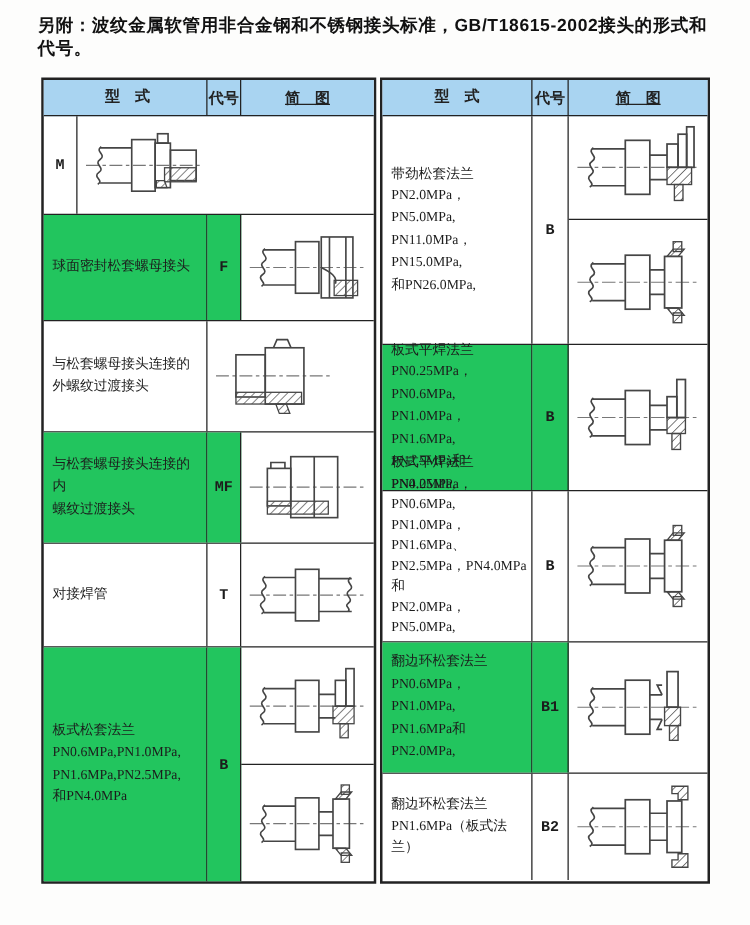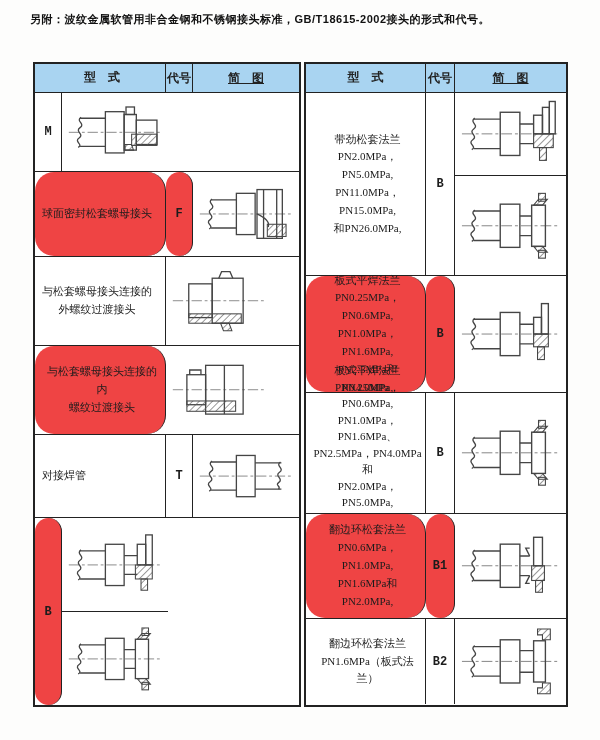--- a/index.html
+++ b/index.html
@@ -3,24 +3,24 @@
 <meta charset="utf-8">
 <style>
   html,body{margin:0;padding:0;}
   body{
     width:600px;height:740px;position:relative;background:#fdfdfc;
     font-family:"Liberation Sans","DejaVu Sans",sans-serif;color:#1c1c1c;
     overflow:hidden;
   }
   .caption{
     position:absolute;left:30px;top:12px;width:550px;
-    font-size:11px;font-weight:bold;letter-spacing:0.5px;color:#111;
+    font-size:14px;font-weight:bold;letter-spacing:0.5px;color:#111;
   }
   .tbl-wrap{
-    position:absolute;left:33px;top:62px;display:flex;gap:3px;text-align:center;
+    position:absolute;left:33px;top:62px;display:flex;gap:3px;
   }
   .half{
     border:2px solid #222;background:#fff;box-sizing:border-box;
   }
   .half.left{width:268px;}
   .half.right{width:264px;}
   .row{display:flex;border-bottom:1px solid #222;}
   .row:last-child{border-bottom:none;}
   .cell{box-sizing:border-box;border-right:1px solid #222;display:flex;align-items:center;}
   .cell:last-child{border-right:none;text-decoration:underline;}
@@ -29,21 +29,21 @@
   .left  .c-diag{width:106px;}
   .right .c-type{width:120px;}
   .right .c-code{width:29px;}
   .right .c-diag{width:111px;}
   .header{height:28px;background:#a9d4f1;}
   .header .cell{justify-content:center;font-size:12px;font-weight:bold;color:#222;}
   .c-type{padding:4px 3px 4px 7px;font-size:11px;line-height:1.62;
     white-space:pre-line;font-family:"Liberation Serif","DejaVu Serif",serif;}
   .c-code{justify-content:center;font-size:12px;font-weight:600;
     font-family:Liberation Mono, monospace;}
-  .hl{background:#ef4444;border-radius:19px;}
+  .hl{background:#22c55e;}
   .c-diag{flex-direction:column;align-items:stretch;padding:0;}
   .sub{flex:1;display:flex;align-items:center;justify-content:center;min-height:0;}
   .sub + .sub{border-top:1px solid #222;}
   .sub.tall{flex:1.22;}
   svg.dg{width:92%;height:88%;display:block;margin:auto;}
   .ln{fill:none;stroke:#454545;stroke-width:1.4;stroke-linejoin:miter;}
   .cl{fill:none;stroke:#777;stroke-width:0.9;stroke-dasharray:11 3 3 3;}
   .ht{fill:url(#hatch);stroke:#454545;stroke-width:1.1;}
 </style>
 </head>
@@ -119,20 +119,21 @@
               <rect class="ht" x="20" y="49" width="56" height="10"></rect>
               <path class="ht" d="M54,59 l3,8 h9 l-3,-8 z"></path>
             </svg>
           </div>
       </div>
     </div>
 
     <div class="row" style="height:88px">
       <div class="cell c-type hl">与松套螺母接头连接的内
 螺纹过渡接头</div>
+      <div class="cell c-code hl">MF</div>
       <div class="cell c-diag">
         <div class="sub">
             <svg class="dg" viewBox="0 0 104 70">
               <path class="cl" d="M3,35 h98"></path>
               <rect class="ln" x="18" y="19" width="20" height="32"></rect>
               <path class="ln" d="M21,19 v-5 h12 v5"></path>
               <rect class="ln" x="38" y="9" width="40" height="52"></rect>
               <path class="ln" d="M58,9 v52"></path>
               <rect class="ht" x="18" y="47" width="52" height="11"></rect>
             </svg>
@@ -151,20 +152,24 @@
               <path class="ln" d="M16,19 c-6,4 5,7 -1,11 c-6,4 5,7 -1,11 c-6,4 5,7 -1,10"></path>
               <rect class="ln" x="42" y="13" width="20" height="44"></rect>
               <path class="ln" d="M62,21 h28 M62,49 h28"></path>
               <path class="ln" d="M89,20 c-6,4 5,7 -1,11 c-6,4 5,7 -1,11 c-4,3 3,4 0,7"></path>
             </svg>
           </div>
       </div>
     </div>
 
     <div class="row" style="height:187px">
+      <div class="cell c-type hl">板式松套法兰
+PN0.6MPa,PN1.0MPa,
+PN1.6MPa,PN2.5MPa,
+和PN4.0MPa</div>
       <div class="cell c-code hl">B</div>
       <div class="cell c-diag">
         <div class="sub">
             <svg class="dg" viewBox="0 0 104 70">
               <path class="cl" d="M3,35 h98"></path>
               <path class="ln" d="M15,20 h27 M15,50 h27"></path>
               <path class="ln" d="M16,19 c-6,4 5,7 -1,11 c-6,4 5,7 -1,11 c-6,4 5,7 -1,10"></path>
               <rect class="ln" x="42" y="13" width="20" height="44"></rect>
               <path class="ln" d="M62,25 h14 M62,45 h14"></path>
               <rect class="ln" x="85" y="3" width="7" height="32"></rect>

